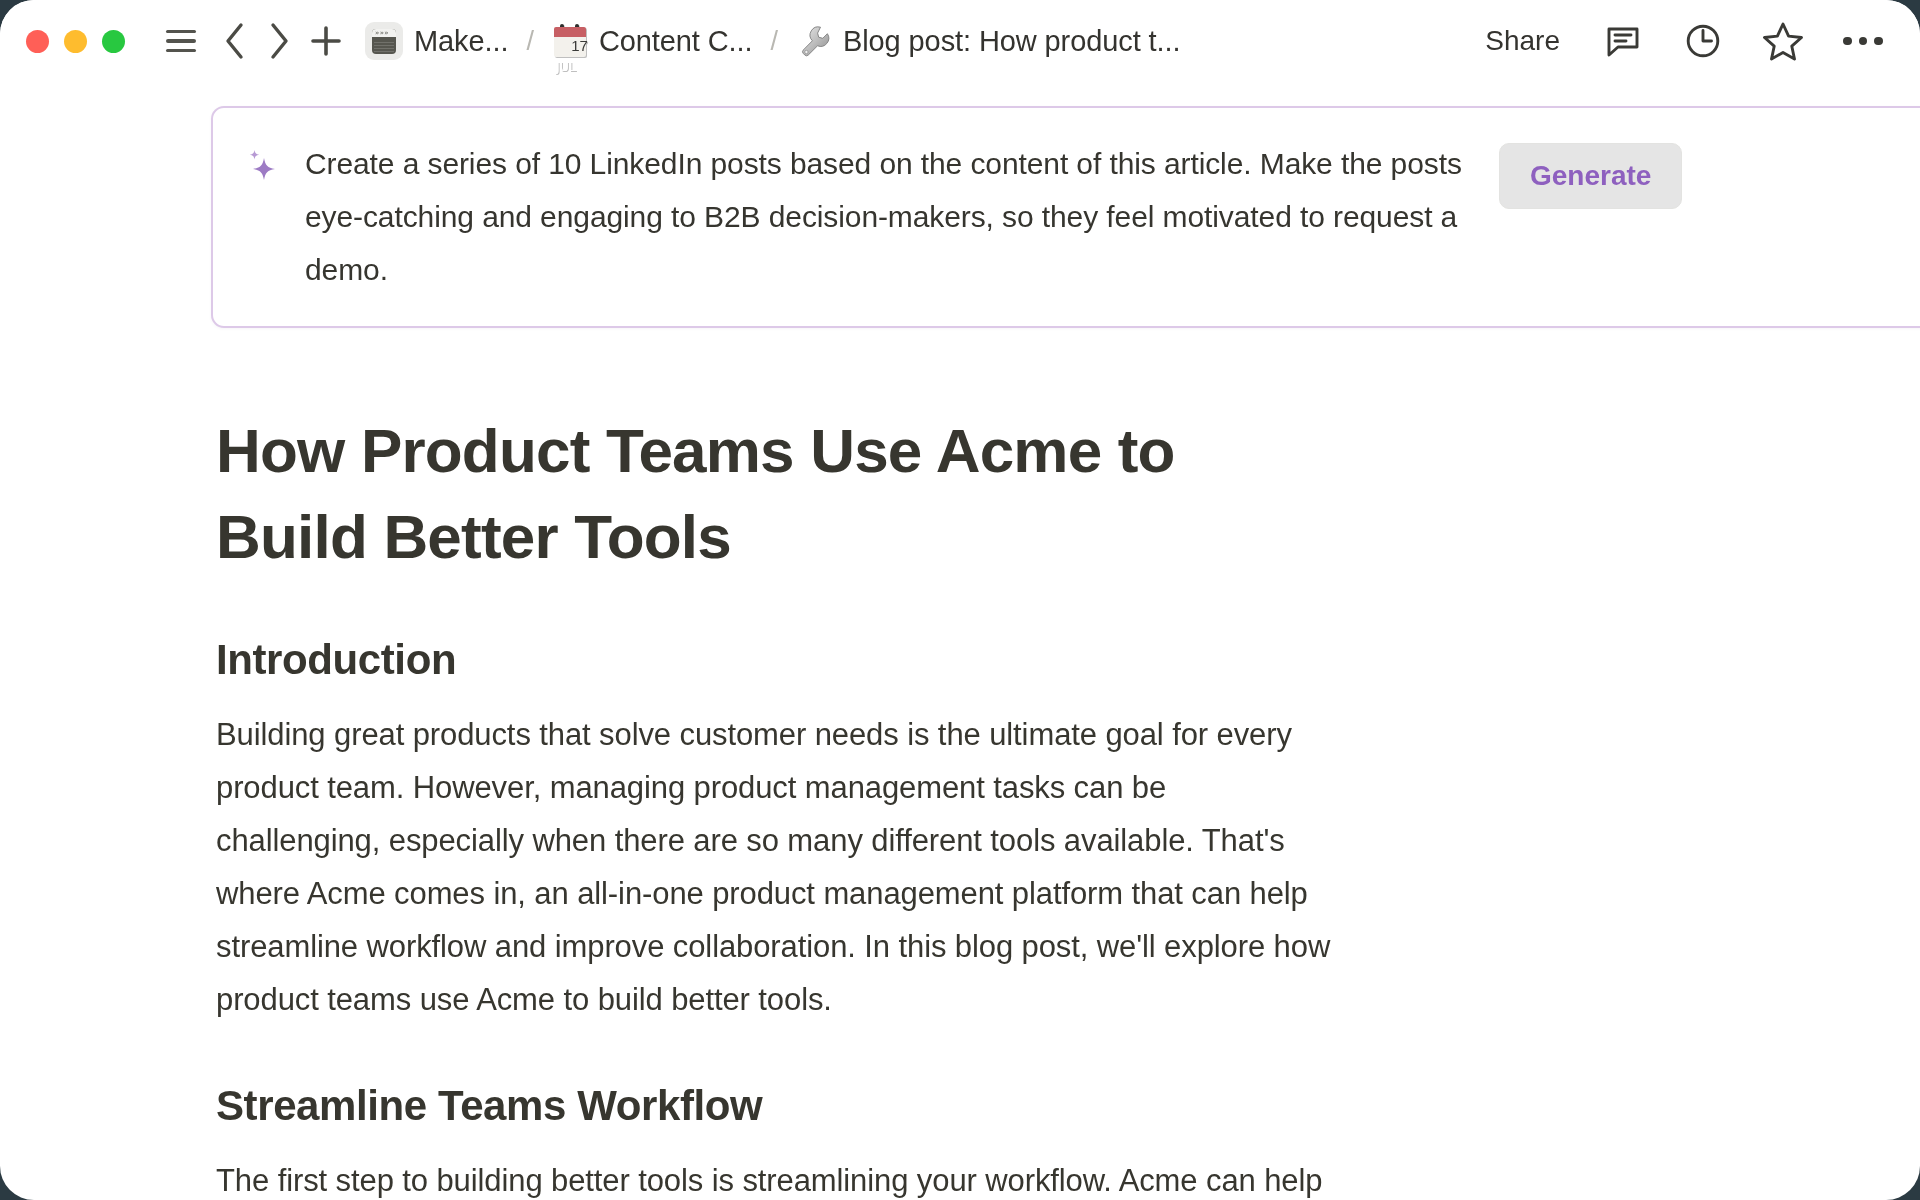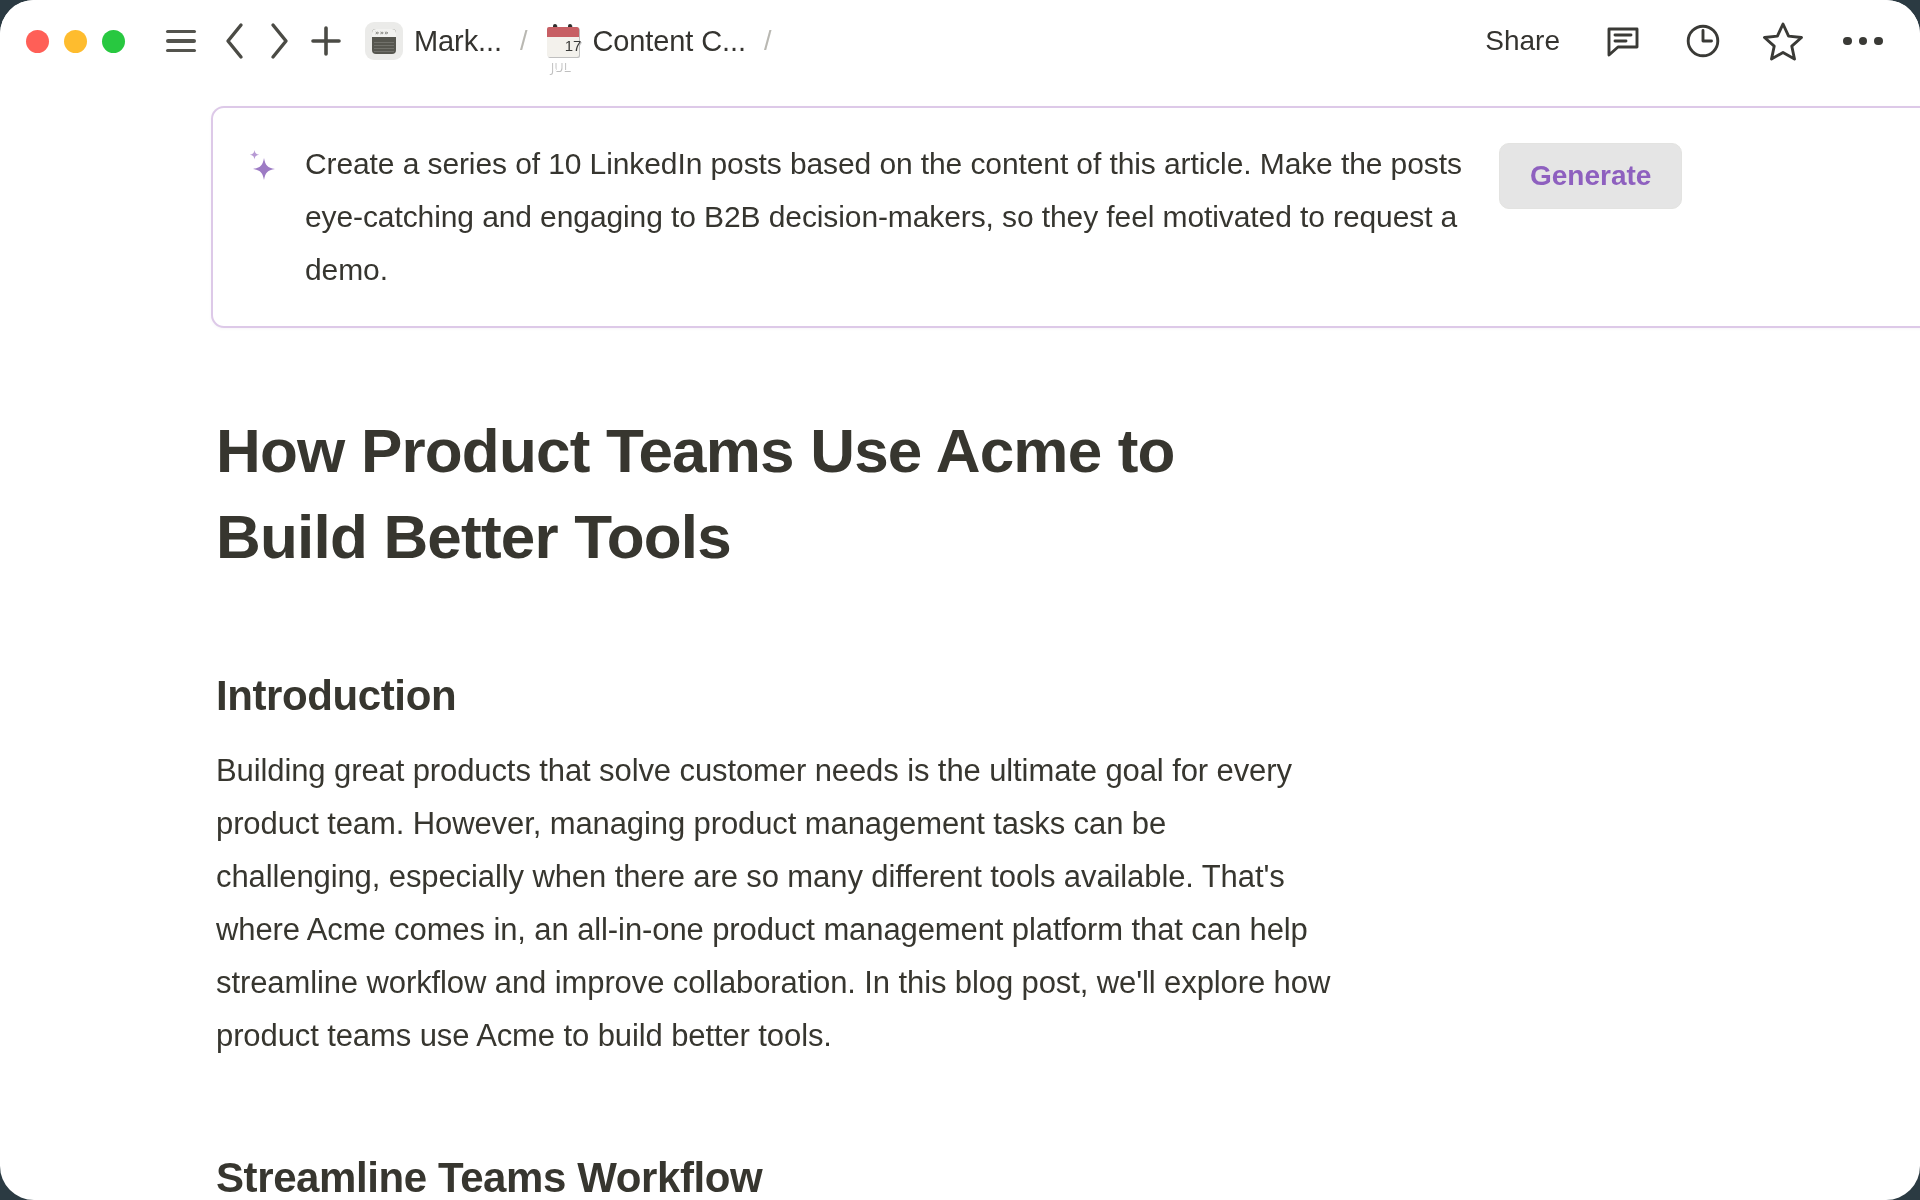--- a/index.html
+++ b/index.html
@@ -276,21 +276,21 @@
     color: #37362f;
     letter-spacing: -0.8px;
     margin-top: 58px;
     max-width: 1390px;
   }
   .doc-h2 {
     font-size: 42px;
     font-weight: bold;
     color: #37362f;
     letter-spacing: -0.4px;
-    margin-top: 92px;
+    margin-top: 56px;
   }
   .doc-p {
     font-size: 31px;
     line-height: 53px;
     color: #37362f;
     letter-spacing: -0.1px;
     margin-top: 24px;
     max-width: 1490px;
   }
 </style>
@@ -334,39 +334,55 @@
     </button>
 
     <nav id="breadcrumb">
 
       <div class="crumb">
         <span class="chip">
           <span class="card-glyph">
               <span class="chev3">»»»</span>
             </span>
         </span>
-        <span class="crumb-label">Mark...</span>
+        <span class="crumb-label">Make...</span>
       </div>
 
       <span class="crumb-sep">/</span>
 
       <div class="crumb">
         <span class="cal">
           <span class="ring l"></span>
             <span class="ring r"></span>
           <span class="cal-top"></span>
           <span class="cal-body"></span>
           <span class="cal-jul">JUL</span>
           <span class="cal-num">17</span>
         </span>
         <span class="crumb-label">Content C...</span>
       </div>
 
       <span class="crumb-sep">/</span>
 
+      <div class="crumb">
+        <span class="wrench">
+          <svg width="34" height="34" viewBox="0 0 34 34" aria-hidden="true">
+            <defs>
+              <linearGradient id="wg" x1="0" y1="0" x2="1" y2="1">
+                <stop offset="0" stop-color="#e9e9e9"></stop>
+                <stop offset="0.5" stop-color="#bdbdbd"></stop>
+                <stop offset="1" stop-color="#8e8e8e"></stop>
+              </linearGradient>
+            </defs>
+            <path d="M23.5 3.2 a8.2 8.2 0 0 0 -8.1 13.6 L6.4 25.9 a2.6 2.6 0 0 0 0 3.7 l1.3 1.3 a2.6 2.6 0 0 0 3.7 0 l9.1 -9.1 a8.2 8.2 0 0 0 9.9 -12.1 l-4.6 4.6 -4.1 -1.1 -1.1 -4.1 z" fill="url(#wg)" stroke="#7d7d7d" stroke-width="0.9"></path>
+            <circle cx="9.4" cy="28" r="1.7" fill="#f0f0f0" stroke="#8a8a8a" stroke-width="0.7"></circle>
+          </svg>
+        </span>
+        <span class="crumb-label">Blog post: How product t...</span>
+      </div>
     </nav>
 
     <div id="top-actions">
 
       <button id="share-btn">Share</button>
 
       <button class="icon-btn top-icon">
         <svg width="38" height="38" viewBox="0 0 38 38" fill="none" aria-hidden="true">
           <path d="M5 7 h28 v18 h-19 l-9 8 z" stroke="#3a3a36" stroke-width="2.9" stroke-linejoin="round"></path>
           <path d="M11 13 h16 M11 19 h11" stroke="#3a3a36" stroke-width="2.9" stroke-linecap="round"></path>

